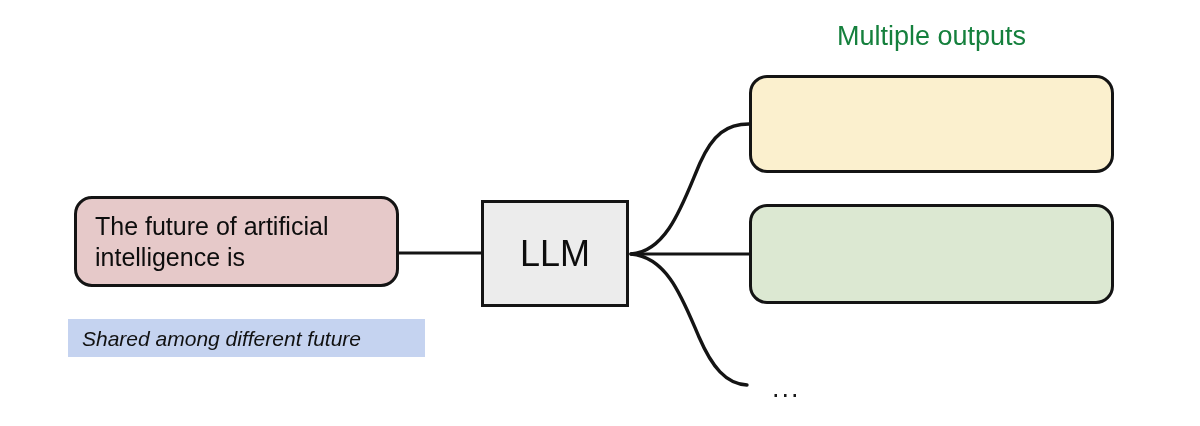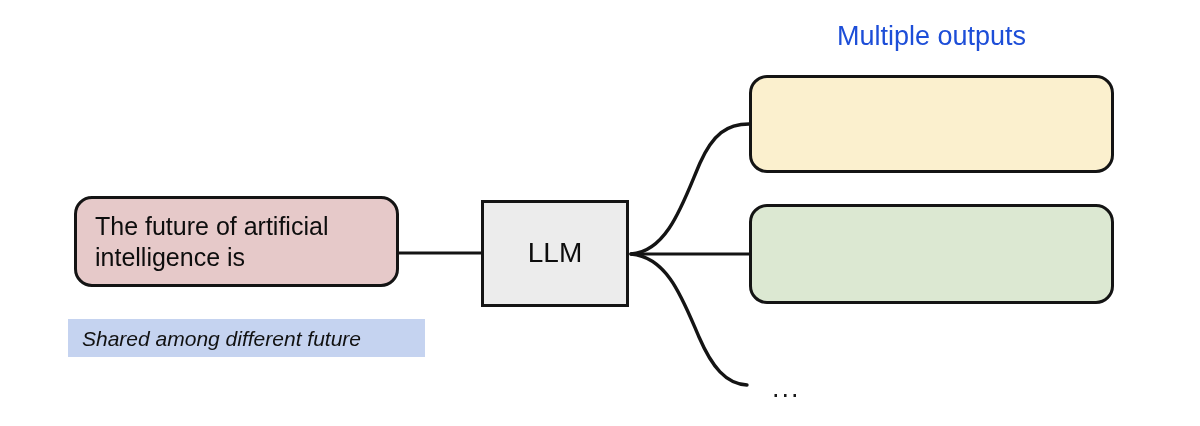--- a/index.html
+++ b/index.html
@@ -24,21 +24,21 @@
     top: 0;
     width: 1200px;
     height: 426px;
     pointer-events: none;
   }
 
   .label {
     position: absolute;
     font-size: 27px;
     line-height: 1;
-    color: #1d4ed8;
+    color: #15803d;
     white-space: nowrap;
     text-align: center;
   }
 
   .node {
     position: absolute;
     box-sizing: border-box;
     border: 3px solid #141414;
     display: flex;
     align-items: center;
@@ -96,21 +96,21 @@
   #llm-box {
     left: 481px;
     top: 200px;
     width: 148px;
     height: 107px;
     background: #ECECEC;
     justify-content: center;
   }
   #llm-box .node-text {
     text-align: center;
-    font-size: 28px;
+    font-size: 36px;
   }
 
   
   #output-box-1 {
     left: 749px;
     top: 75px;
     width: 365px;
     height: 98px;
     background: #FBF0CE;
   }

